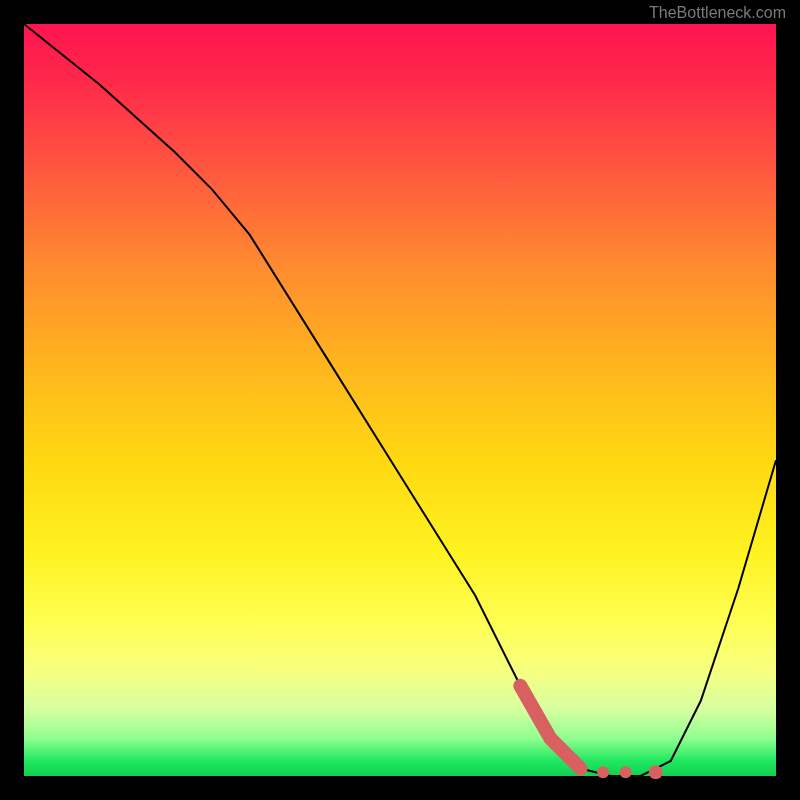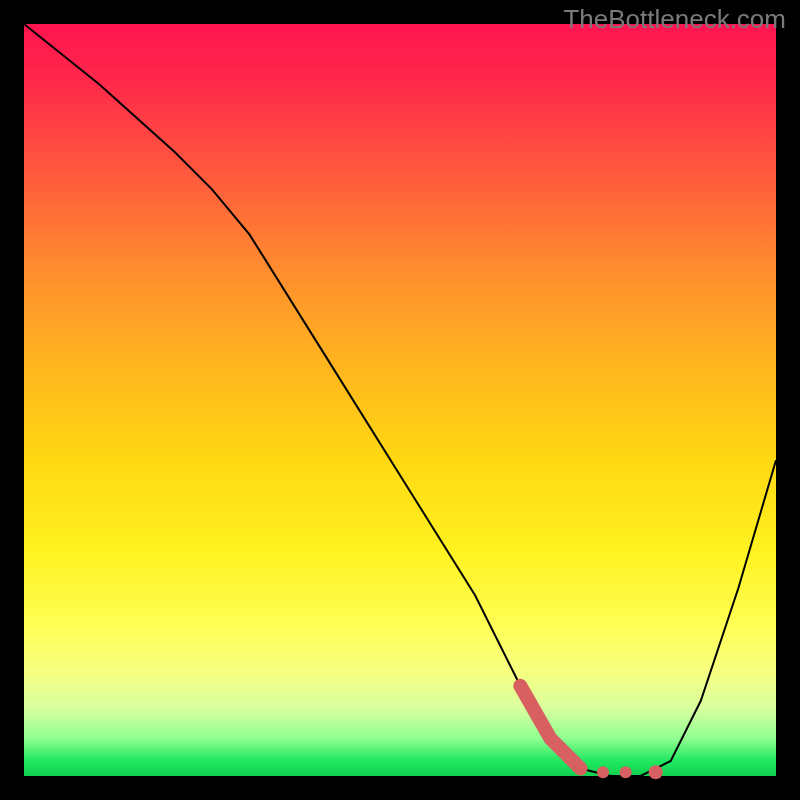--- a/index.html
+++ b/index.html
@@ -8,21 +8,21 @@
     height: 800px;
     background: #000;
     position: relative;
     font-family: Arial, sans-serif;
   }
   .watermark {
     position: absolute;
     top: 4px;
     right: 14px;
     color: #7a7a7a;
-    font-size: 26px;
+    font-size: 16px;
     font-weight: 500;
     z-index: 10;
   }
   .plot-area {
     position: absolute;
     left: 24px;
     top: 24px;
     width: 752px;
     height: 752px;
     background: linear-gradient(to bottom,

